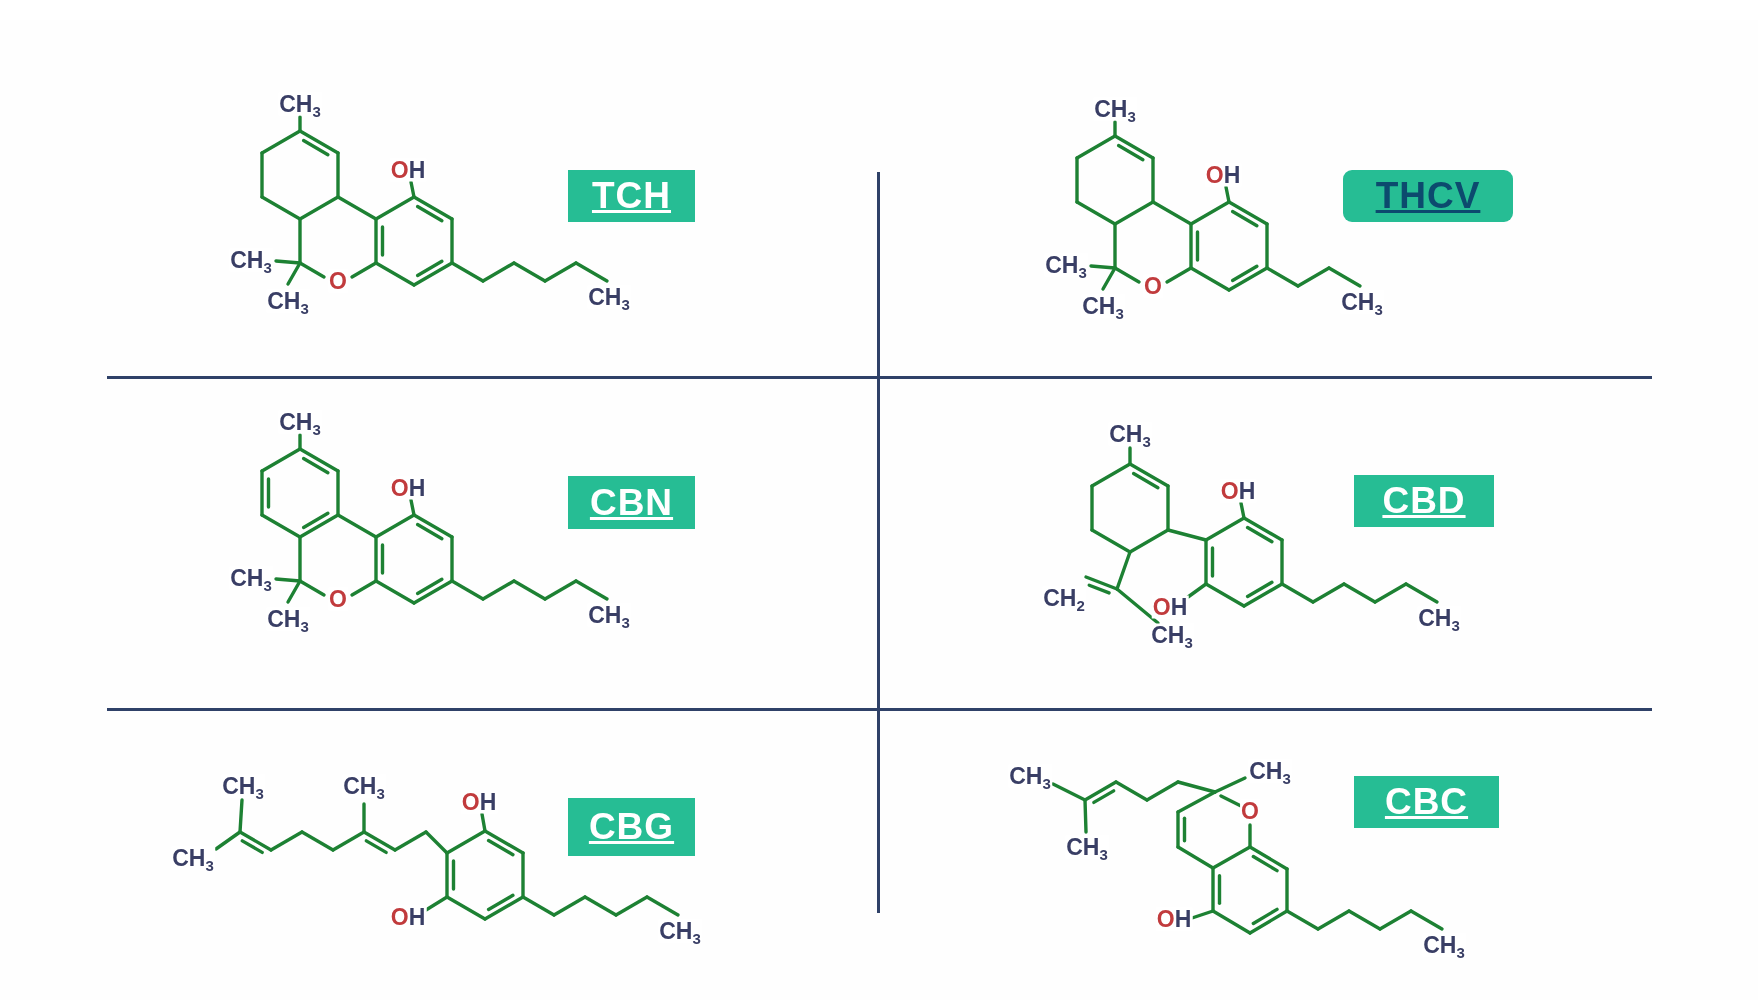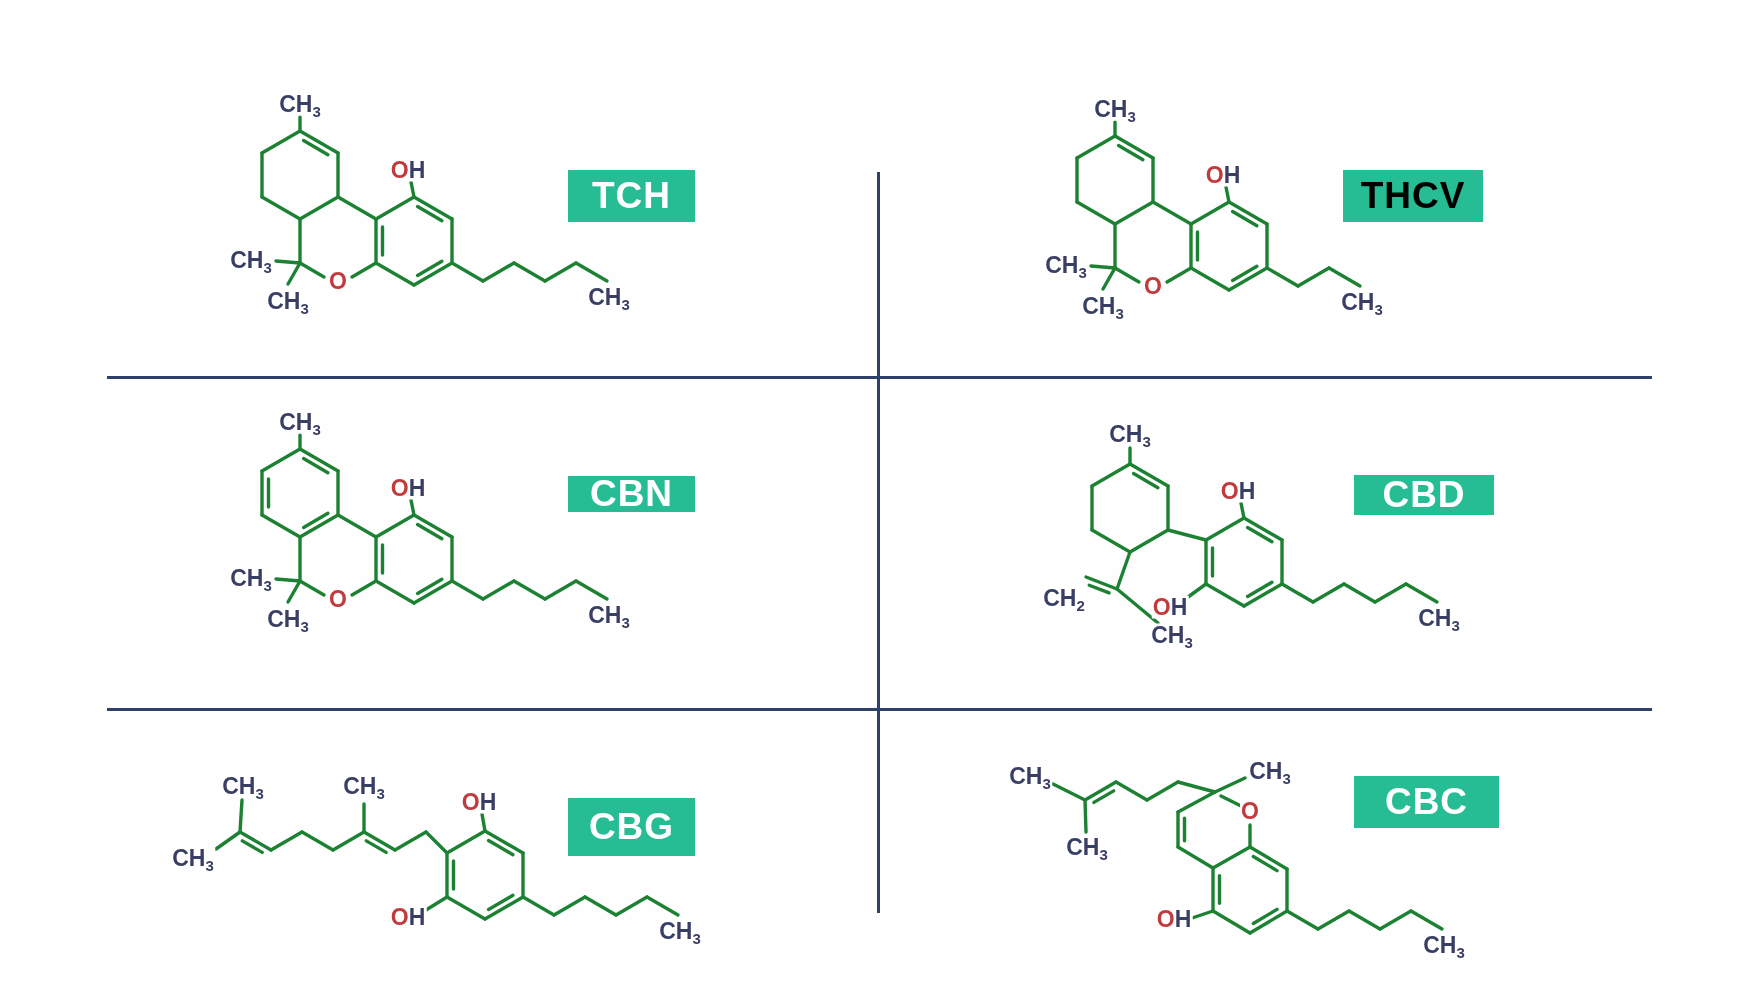--- a/index.html
+++ b/index.html
@@ -6,21 +6,21 @@
   #stage{position:relative;width:1758px;height:1000px;background:#fefefe;overflow:hidden;
          font-family:"Liberation Sans",sans-serif;margin-top:20px;}
   #mol-svg{position:absolute;left:0;top:0;width:1758px;height:1000px;}
   .divider{position:absolute;background:var(--divider,#2f4168);}
   .atom{position:absolute;transform:translate(-50%,-50%);font-weight:bold;font-size:23px;
         color:var(--atom,#393e65);line-height:1;white-space:nowrap;background:#fff;padding:0 1px;}
   .atom sub{font-size:15px;line-height:0;}
   .atom .ox{color:var(--oxygen,#c13b3d);}
   .badge{position:absolute;display:flex;align-items:center;justify-content:center;
          background:var(--badge,#26bd94);color:#fff;font-weight:bold;font-size:37px;
-         letter-spacing:1px;}
+         letter-spacing:1px;text-decoration:underline;}
   #logo{position:absolute;left:779px;top:28px;width:200px;text-align:center;}
   #logo-icon{display:block;margin:0 auto;}
   #logo-title{font-weight:bold;font-size:20px;letter-spacing:.5px;color:var(--logoblue,#2646c9);
               margin-top:3px;white-space:nowrap;}
   #logo-tagline{font-weight:bold;font-size:8.5px;letter-spacing:.7px;color:var(--logoteal,#2abf97);
                 margin-top:2px;white-space:nowrap;}
 </style>
 </head>
 <body>
 
@@ -251,21 +251,21 @@
       <div class="atom" style="left: 680px; top: 911px;">CH<sub>3</sub></div>
       <div class="atom" style="left: 1030px; top: 756px;">CH<sub>3</sub></div>
       <div class="atom" style="left: 1087px; top: 827px;">CH<sub>3</sub></div>
       <div class="atom" style="left: 1270px; top: 751px;">CH<sub>3</sub></div>
       <div class="atom" style="left: 1250px; top: 791px;"><span class="ox">O</span></div>
       <div class="atom" style="left: 1174px; top: 899px;"><span class="ox">O</span>H</div>
       <div class="atom" style="left: 1444px; top: 925px;">CH<sub>3</sub></div>
     </div>
   <div id="badges-layer">
       <div class="badge" style="left: 568px; top: 150px; width: 127px; height: 52px; color: rgb(255, 255, 255);">TCH</div>
-      <div class="badge" style="left: 1343px; top: 150px; width: 140px; height: 52px; color: #000000;">THCV</div>
-      <div class="badge" style="left: 568px; top: 456px; width: 127px; height: 36px; color: rgb(255, 255, 255); text-align: right;">CBN</div>
-      <div class="badge" style="left: 1354px; top: 455px; width: 140px; height: 40px; color: rgb(255, 255, 255);">CBD</div>
+      <div class="badge" style="left: 1343px; top: 150px; width: 170px; height: 52px; color: #0c4a6e; border-radius: 9px;">THCV</div>
+      <div class="badge" style="left: 568px; top: 456px; width: 127px; height: 53px; color: rgb(255, 255, 255); text-align: right;">CBN</div>
+      <div class="badge" style="left: 1354px; top: 455px; width: 140px; height: 52px; color: rgb(255, 255, 255);">CBD</div>
       <div class="badge" style="left: 568px; top: 778px; width: 127px; height: 58px; color: rgb(255, 255, 255);">CBG</div>
       <div class="badge" style="left: 1354px; top: 756px; width: 145px; height: 52px; color: rgb(255, 255, 255);">CBC</div>
     </div>
 
 
 </div>
 
 </body></html>

